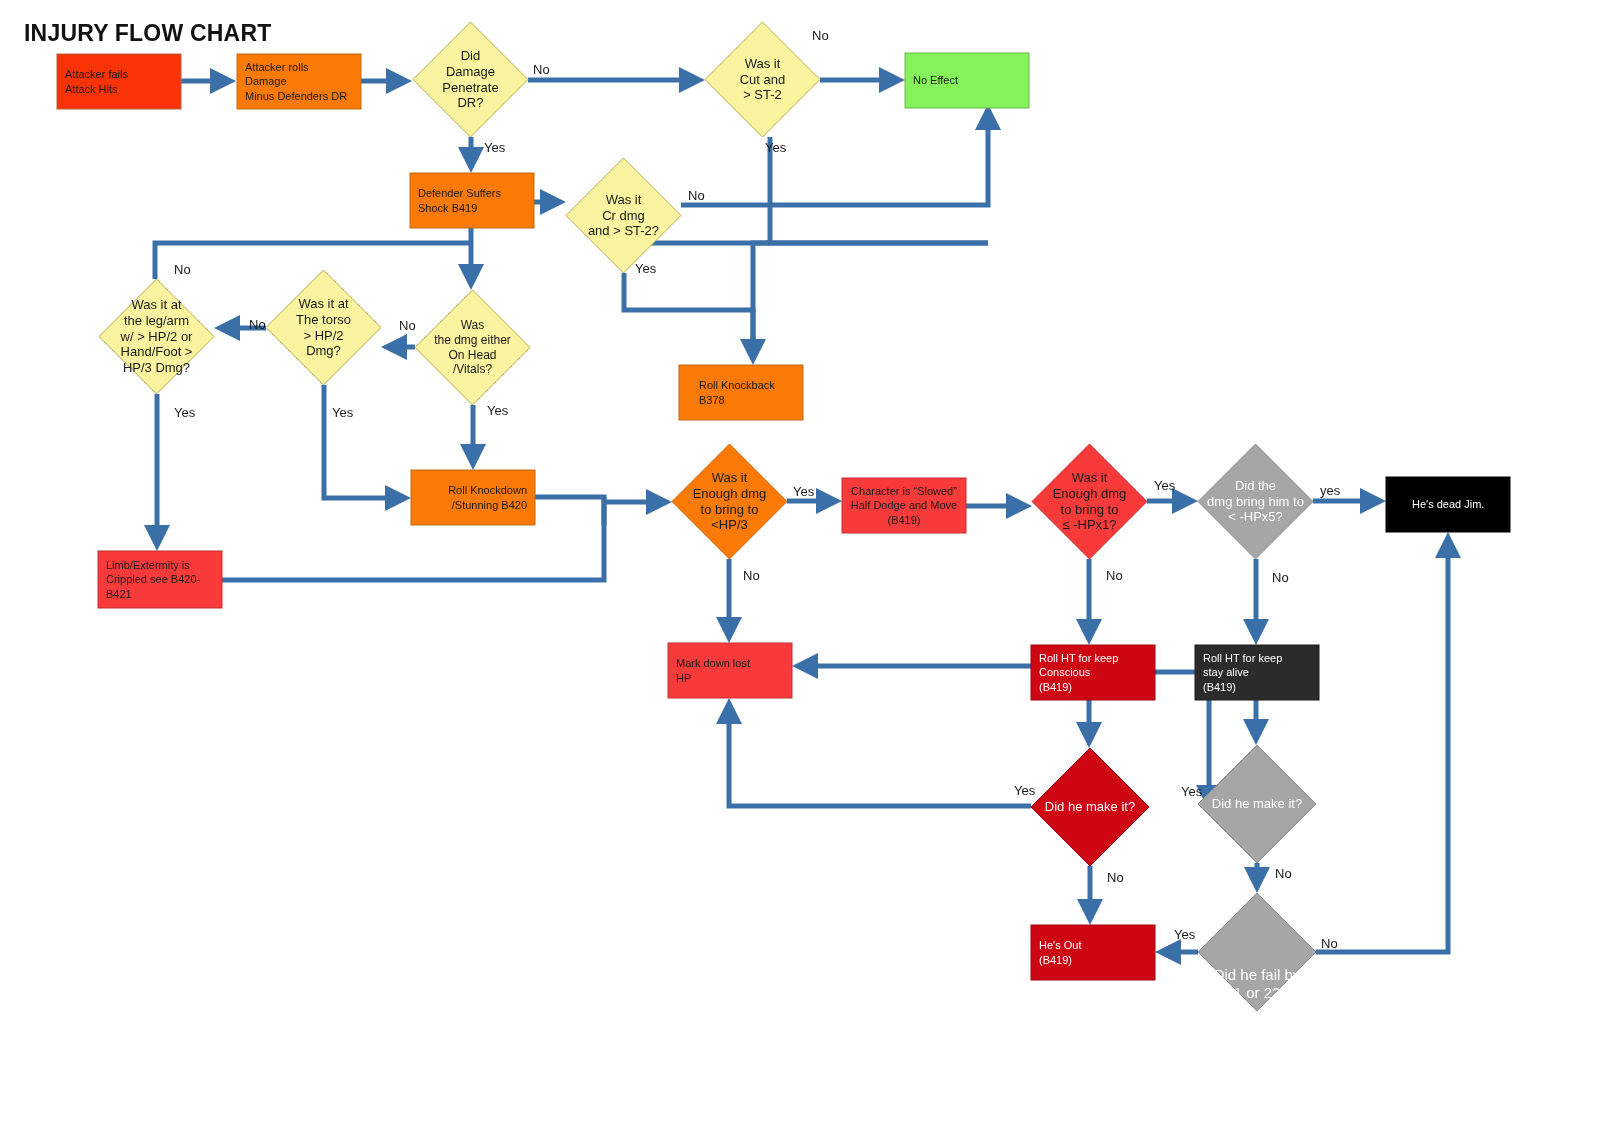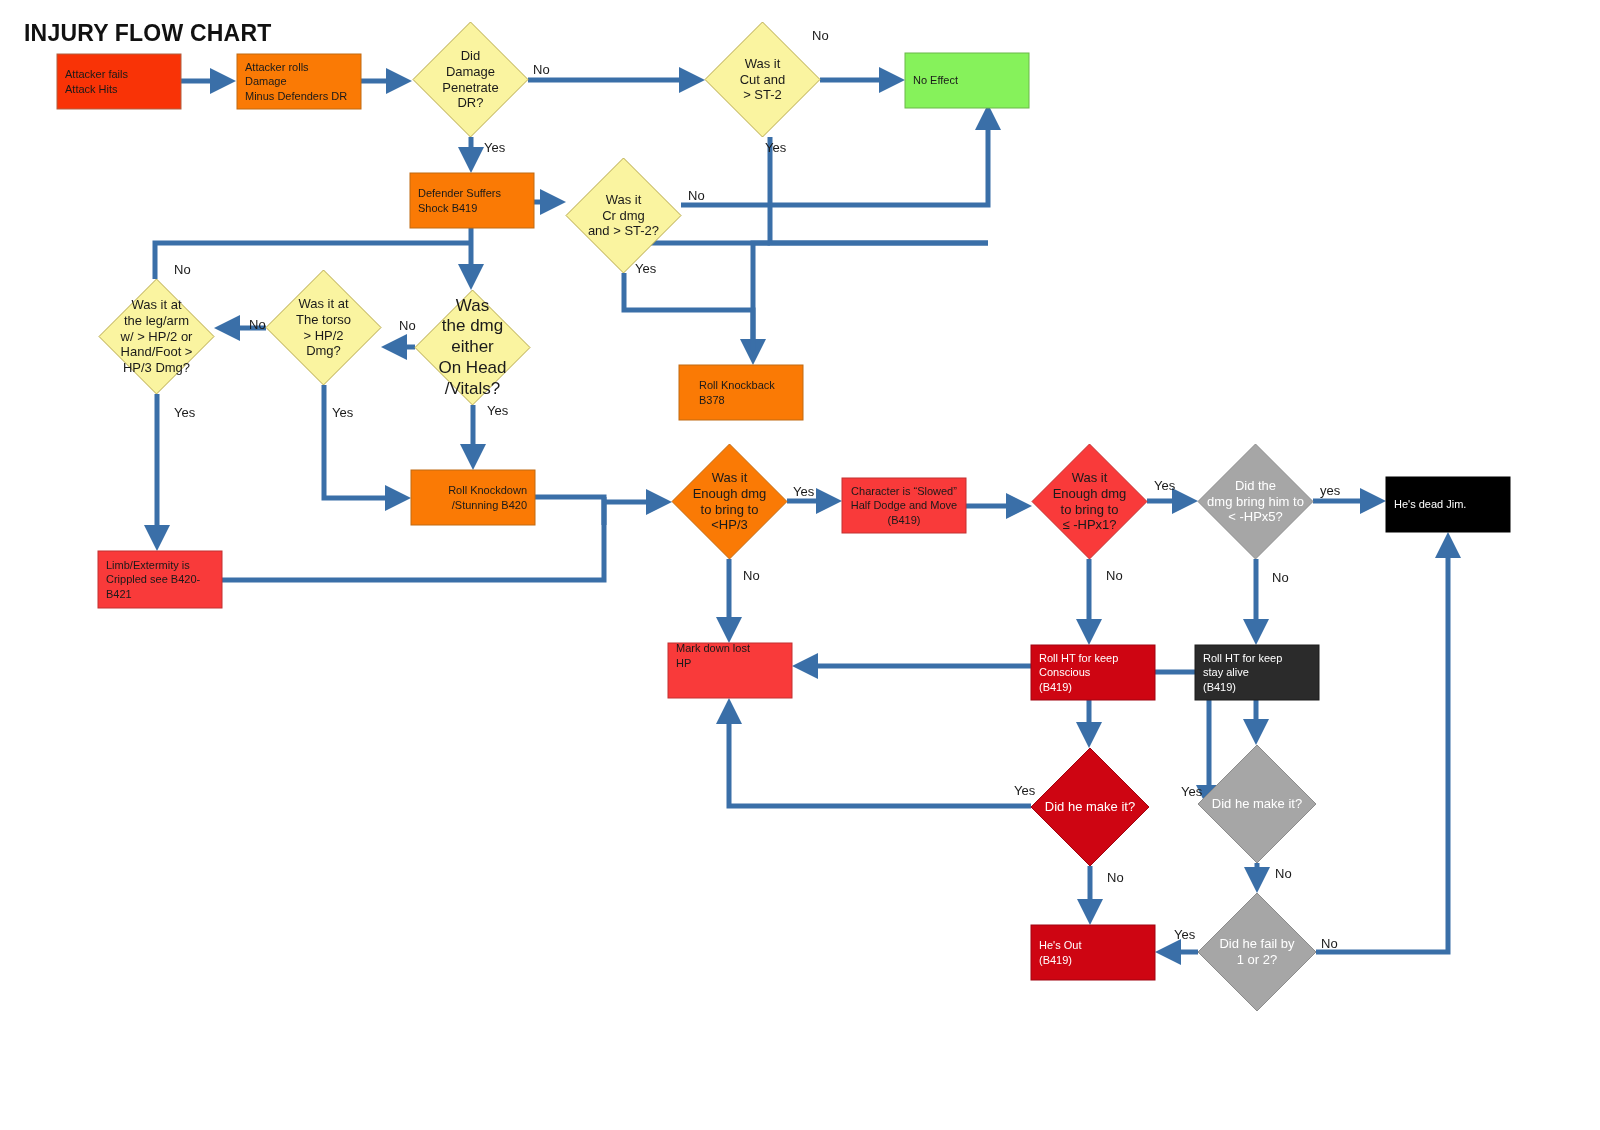--- a/index.html
+++ b/index.html
@@ -126,21 +126,21 @@
 B378</span></div>
       <div class="nodeText center" style="left: 103px; top: 279px; width: 107px; height: 115px; color: rgb(26, 26, 26); font-size: 13px; line-height: 1.22;"><span style="width: 100%;">Was it at
 the leg/arm
 w/ &gt; HP/2 or
 Hand/Foot &gt;
 HP/3 Dmg?</span></div>
       <div class="nodeText center" style="left: 270px; top: 270px; width: 107px; height: 115px; color: rgb(26, 26, 26); font-size: 13px; line-height: 1.22;"><span style="width: 100%;">Was it at
 The torso
 &gt; HP/2
 Dmg?</span></div>
-      <div class="nodeText center" style="left: 419px; top: 290px; width: 107px; height: 115px; color: rgb(26, 26, 26); font-size: 17px; line-height: 1.22;"><span style="width: 100%;">Was
+      <div class="nodeText center" style="left: 419px; top: 290px; width: 107px; height: 115px; color: rgb(26, 26, 26); font-size: 12px; line-height: 1.22;"><span style="width: 100%;">Was
 the dmg either
 On Head
 /Vitals?</span></div>
       <div class="nodeText left" style="left: 106px; top: 551px; width: 108px; height: 57px; color: rgb(26, 26, 26);"><span style="width: 100%;">Limb/Extermity is
 Crippled see B420-
 B421</span></div>
       <div class="nodeText left" style="left: 419px; top: 470px; width: 108px; height: 55px; color: rgb(26, 26, 26);"><span style="width: 100%; text-align: right;">Roll Knockdown
 /Stunning B420</span></div>
       <div class="nodeText center" style="left: 676px; top: 444px; width: 107px; height: 115px; color: rgb(26, 26, 26); font-size: 13px; line-height: 1.22;"><span style="width: 100%;">Was it
 Enough dmg
@@ -149,34 +149,34 @@
       <div class="nodeText left" style="left: 850px; top: 478px; width: 108px; height: 55px; color: rgb(26, 26, 26);"><span style="width: 100%; text-align: center;">Character is “Slowed”
 Half Dodge and Move
 (B419)</span></div>
       <div class="nodeText center" style="left: 1036px; top: 444px; width: 107px; height: 115px; color: rgb(26, 26, 26); font-size: 13px; line-height: 1.22;"><span style="width: 100%;">Was it
 Enough dmg
 to bring to
 ≤ -HPx1?</span></div>
       <div class="nodeText center" style="left: 1202px; top: 444px; width: 107px; height: 115px; color: rgb(255, 255, 255); font-size: 13px; line-height: 1.22;"><span style="width: 100%;">Did the
 dmg bring him to
 &lt; -HPx5?</span></div>
-      <div class="nodeText left" style="left: 1394px; top: 477px; width: 108px; height: 55px; color: rgb(255, 255, 255);"><span style="width: 100%;">He's dead Jim.</span></div>
-      <div class="nodeText left" style="left: 676px; top: 628px; width: 108px; height: 55px; color: rgb(26, 26, 26);"><span style="width: 100%;">Mark down lost
+      <div class="nodeText left" style="left: 1394px; top: 477px; width: 108px; height: 55px; color: rgb(255, 255, 255);"><span style="width: 100%; margin-left: 18px;">He's dead Jim.</span></div>
+      <div class="nodeText left" style="left: 676px; top: 643px; width: 108px; height: 55px; color: rgb(26, 26, 26);"><span style="width: 100%;">Mark down lost
 HP</span></div>
       <div class="nodeText left" style="left: 1039px; top: 645px; width: 108px; height: 55px; color: rgb(255, 255, 255);"><span style="width: 100%;">Roll HT for keep
 Conscious
 (B419)</span></div>
       <div class="nodeText left" style="left: 1203px; top: 645px; width: 108px; height: 55px; color: rgb(255, 255, 255);"><span style="width: 100%;">Roll HT for keep
 stay alive
 (B419)</span></div>
       <div class="nodeText center" style="left: 1035px; top: 748px; width: 110px; height: 118px; color: rgb(255, 255, 255); font-size: 13px; line-height: 1.22;"><span style="width: 100%;">Did he make it?</span></div>
       <div class="nodeText center" style="left: 1202px; top: 745px; width: 110px; height: 118px; color: rgb(255, 255, 255); font-size: 13px; line-height: 1.22;"><span style="width: 100%;">Did he make it?</span></div>
       <div class="nodeText left" style="left: 1039px; top: 925px; width: 108px; height: 55px; color: rgb(255, 255, 255);"><span style="width: 100%;">He's Out
 (B419)</span></div>
-      <div class="nodeText center" style="left: 1202px; top: 893px; width: 110px; height: 118px; color: rgb(255, 255, 255); font-size: 13px; line-height: 1.22;"><span style="width: 100%;">Did he fail by
+      <div class="nodeText center" style="left: 1202px; top: 925px; width: 110px; height: 118px; color: rgb(255, 255, 255); font-size: 15px; line-height: 1.22;"><span style="width: 100%;">Did he fail by
 1 or 2?</span></div>
     </div>
   <div id="edgelabels-layer">
       <div class="edgeLabel" style="left: 533px; top: 62px;">No</div>
       <div class="edgeLabel" style="left: 484px; top: 140px;">Yes</div>
       <div class="edgeLabel" style="left: 812px; top: 28px;">No</div>
       <div class="edgeLabel" style="left: 765px; top: 140px;">Yes</div>
       <div class="edgeLabel" style="left: 688px; top: 188px;">No</div>
       <div class="edgeLabel" style="left: 635px; top: 261px;">Yes</div>
       <div class="edgeLabel" style="left: 174px; top: 262px;">No</div>

